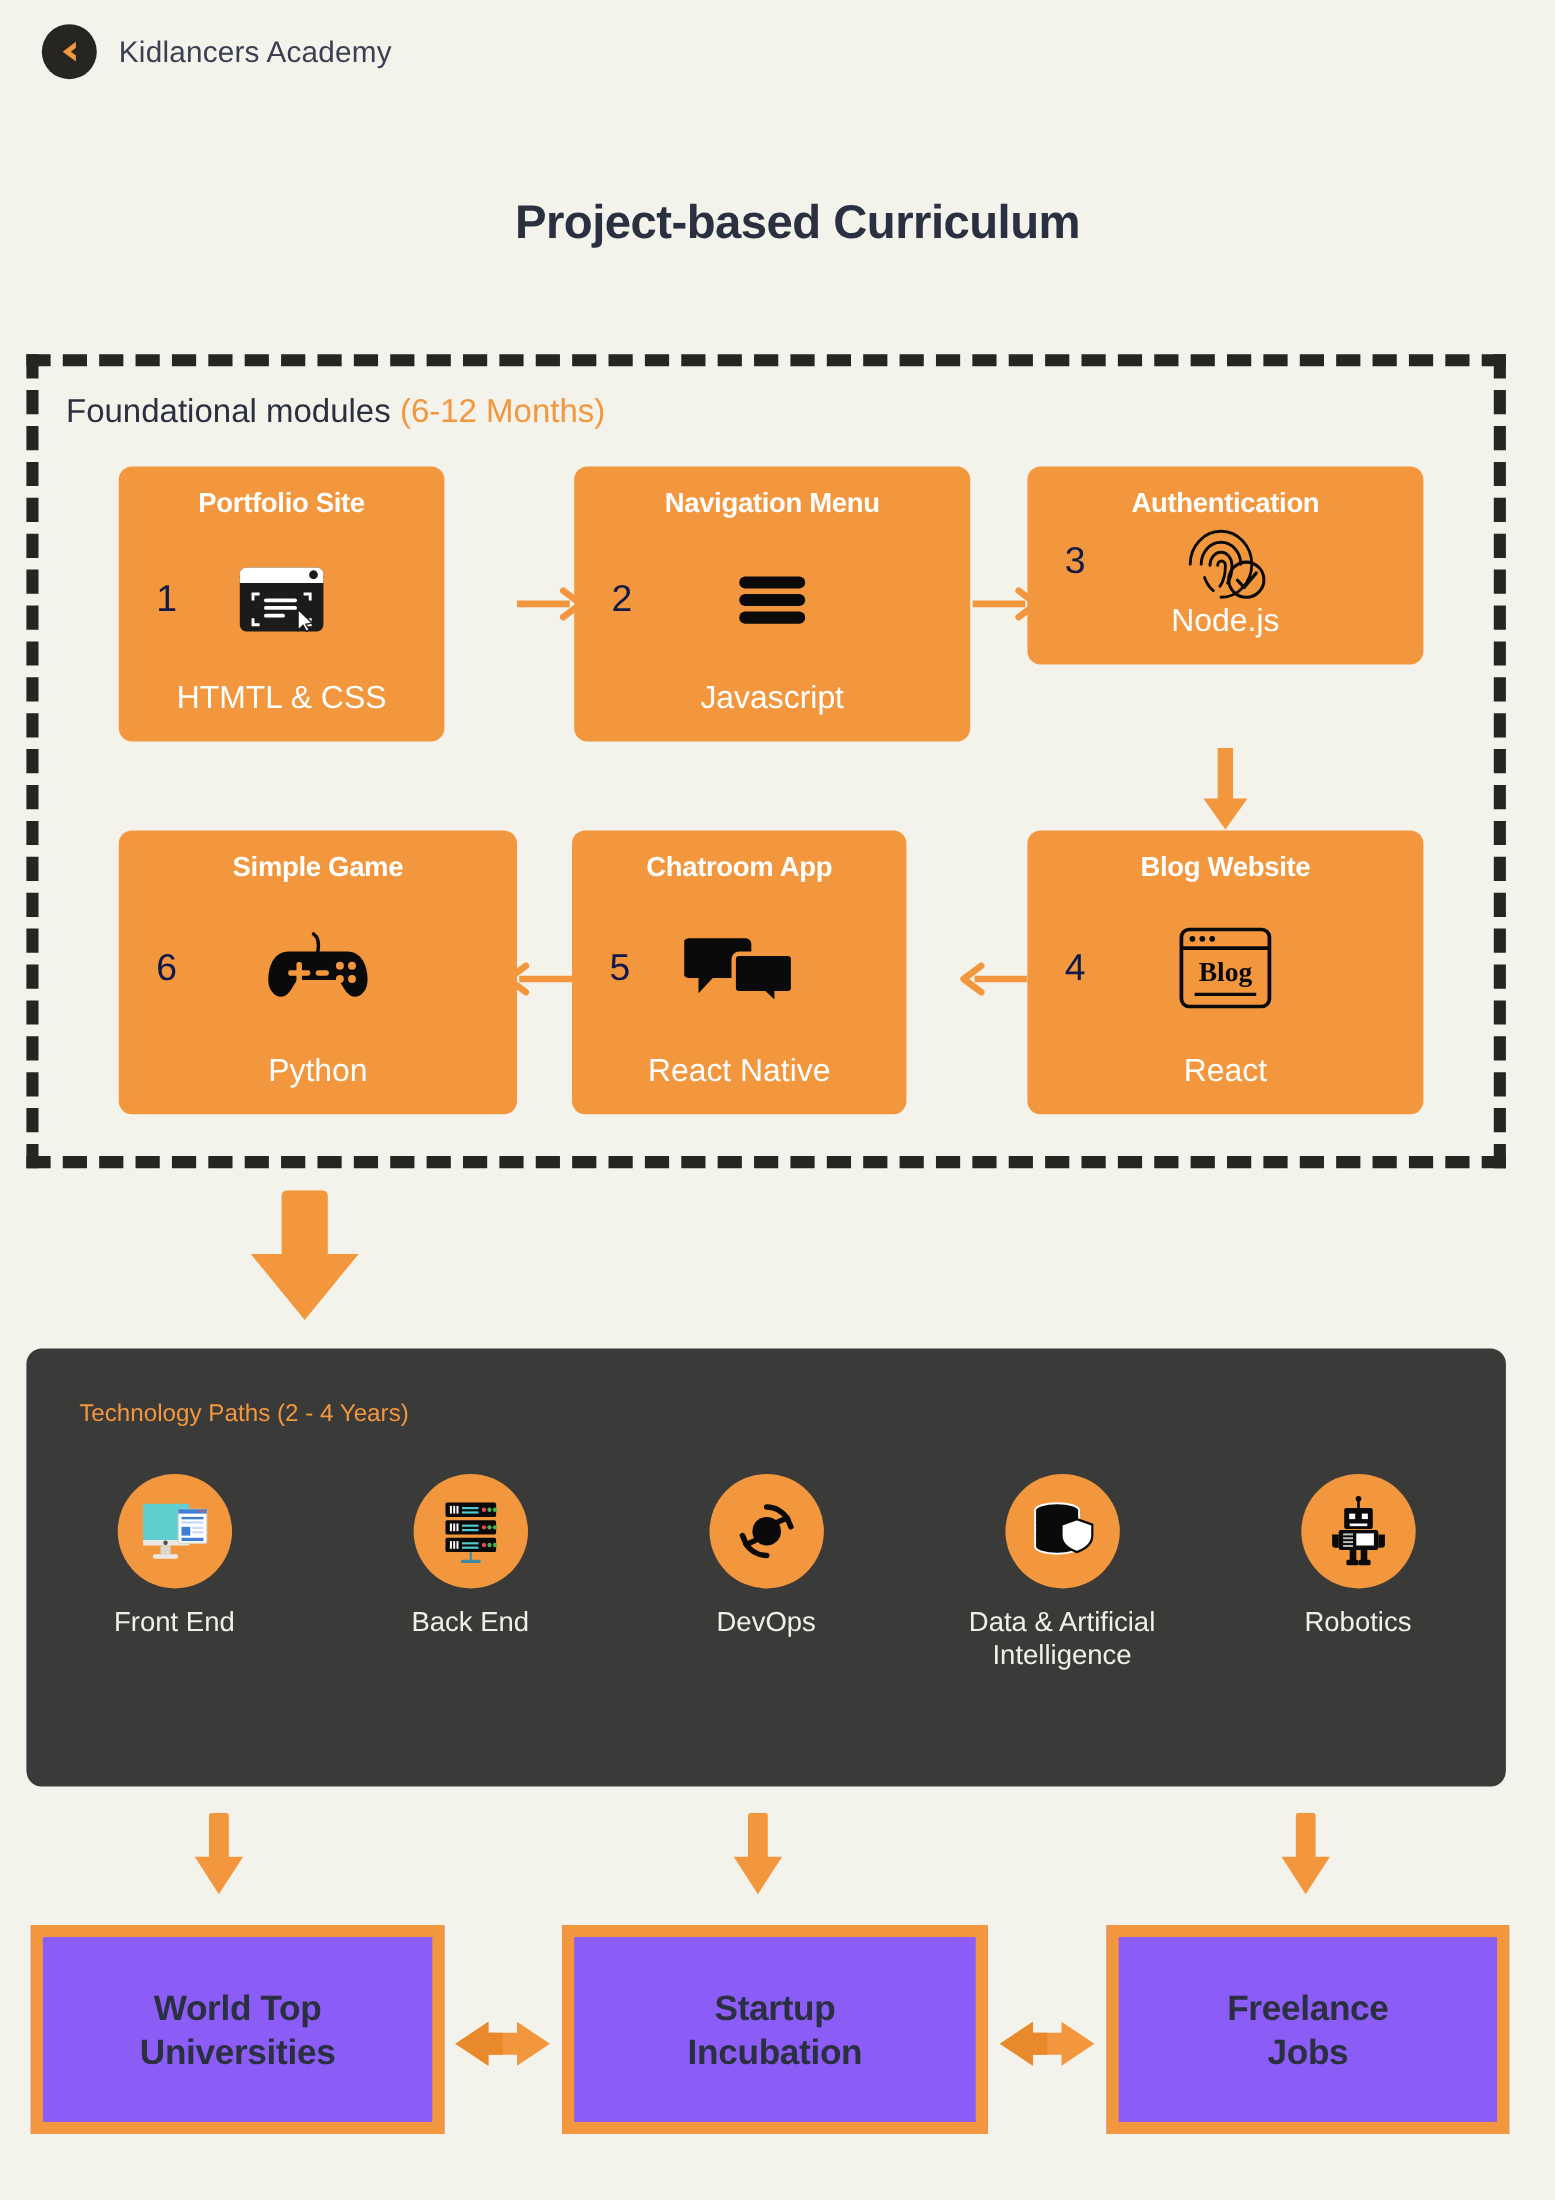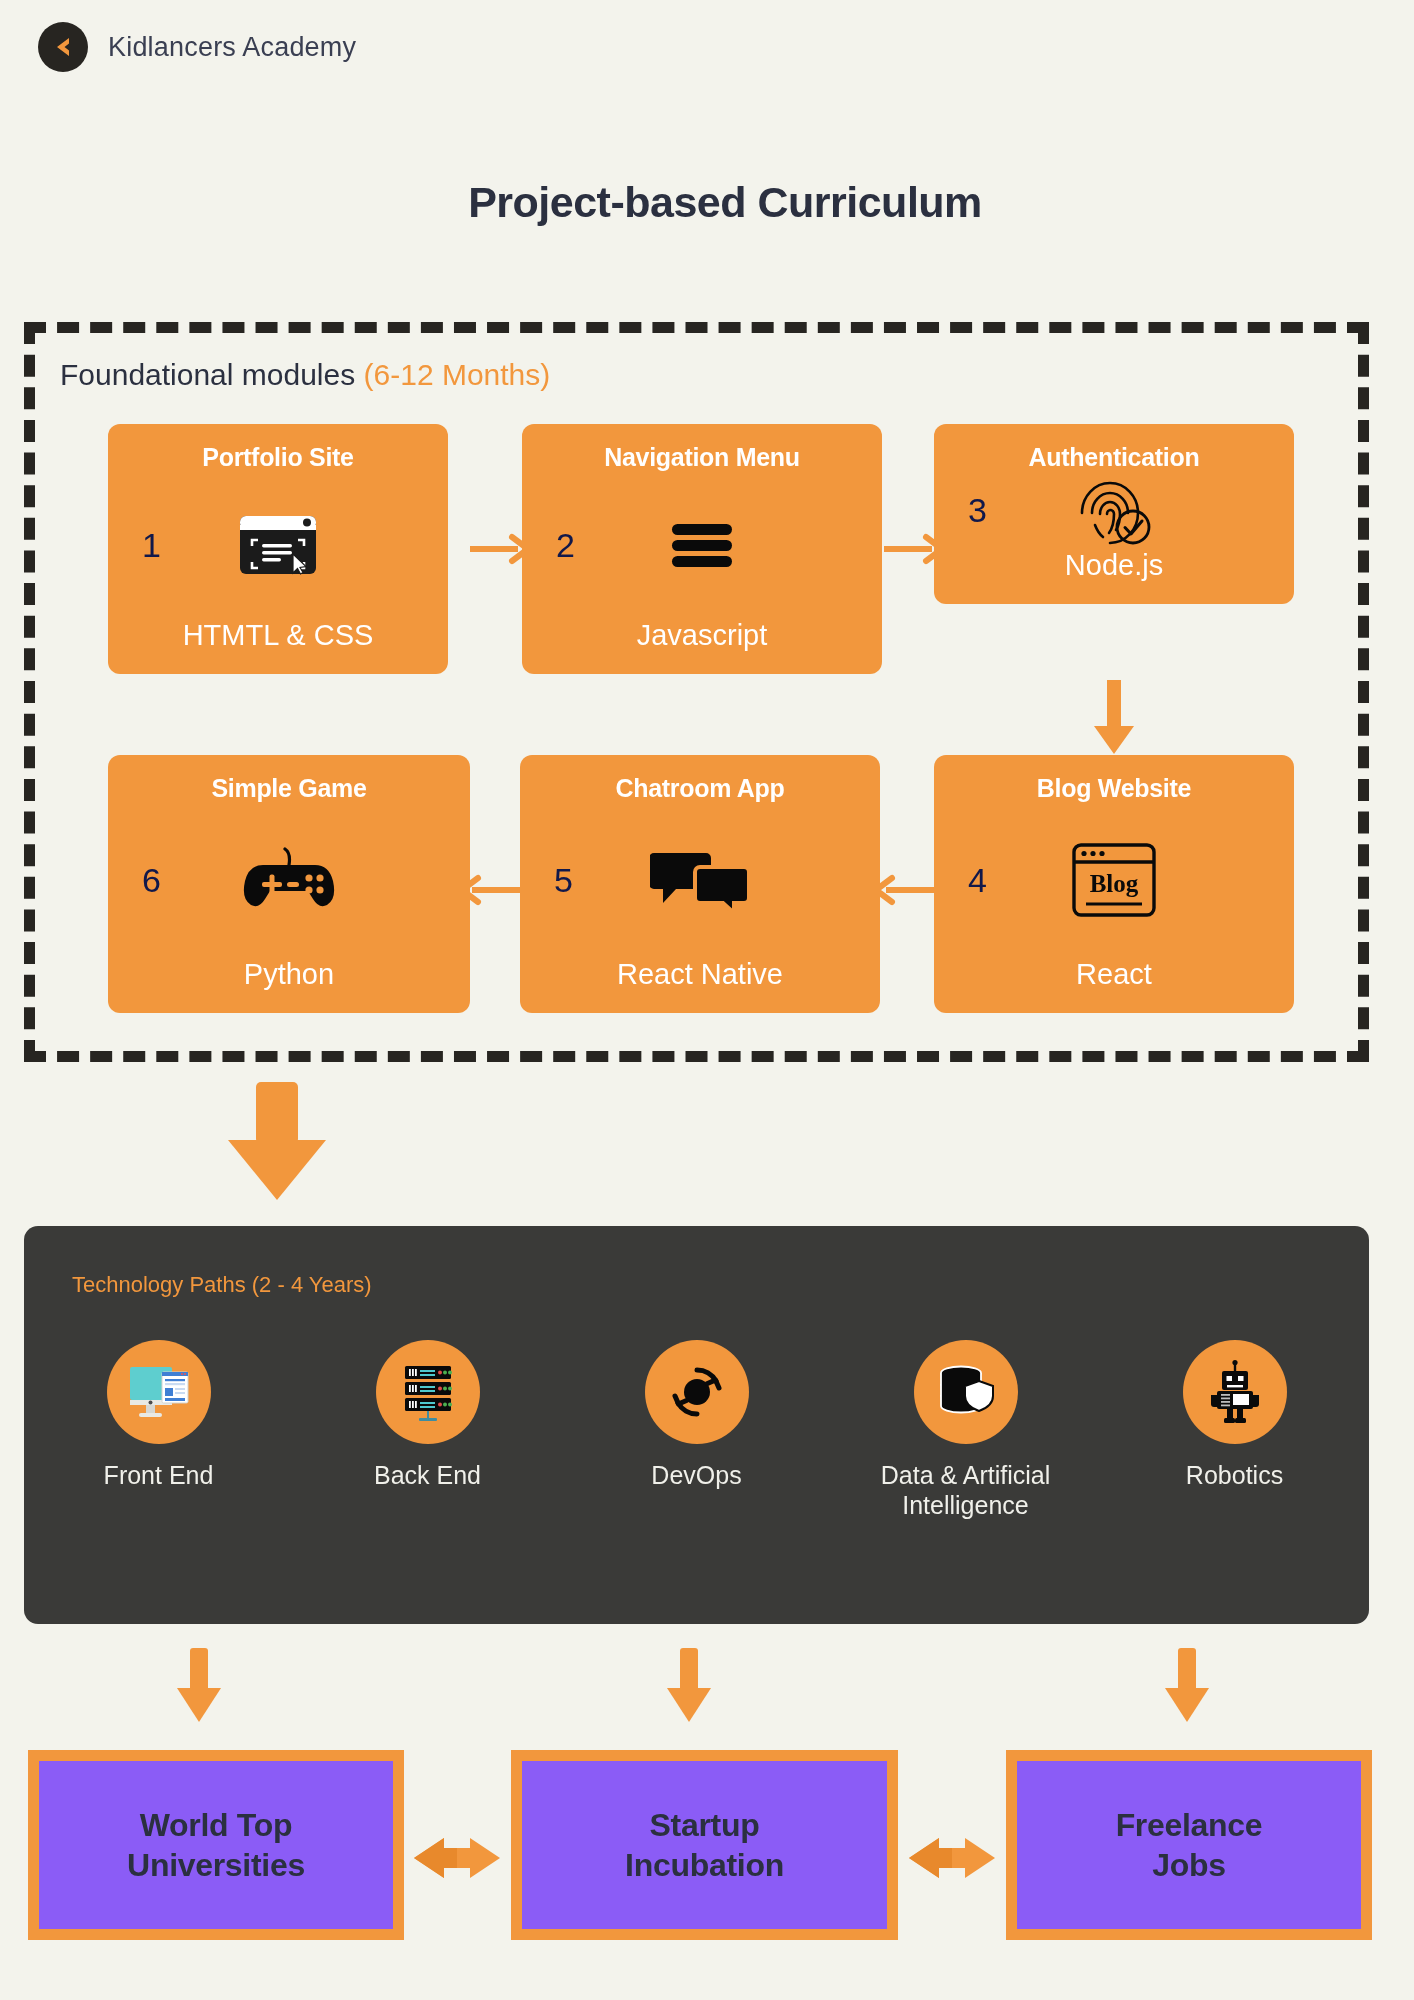--- a/index.html
+++ b/index.html
@@ -80,21 +80,21 @@
 </div>
 
 <div class="page-title">Project-based Curriculum</div>
 
 <div class="dashed-box"></div>
 <div class="dashed-label">
   <span>Foundational modules</span>
   <span class="years">(6-12 Months)</span>
 </div>
 
-<div class="card" style="left:108px;top:424px;width:340px;height:250px;">
+<div class="card" style="left:108px;top:424px;width:296px;height:250px;">
   <div class="card-title">Portfolio Site</div>
   <div class="card-mid">
     <div class="card-num">1</div>
     <div class="icon-wrap">
       <svg width="80" height="62" viewBox="0 0 80 62">
         <rect x="2" y="2" width="76" height="58" rx="6" fill="#1b1b1b"></rect>
         <rect x="2" y="2" width="76" height="13" rx="6" fill="#ffffff"></rect>
         <rect x="2" y="11" width="76" height="5" fill="#ffffff"></rect>
         <circle cx="69" cy="8.5" r="4" fill="#1b1b1b"></circle>
         <path d="M20 26 h-6 v6" stroke="#fff" stroke-width="2.6" fill="none"></path>
@@ -187,21 +187,21 @@
   <div class="card-tech">React</div>
 </div>
 
 <div class="arrow-h" style="left:872px;top:872px;">
   <svg width="62" height="36" viewBox="0 0 62 36">
     <line x1="62" y1="18" x2="14" y2="18" stroke="#f2973d" stroke-width="6"></line>
     <path d="M20 6 L4 18 L20 30" fill="none" stroke="#f2973d" stroke-width="6" stroke-linecap="round" stroke-linejoin="round"></path>
   </svg>
 </div>
 
-<div class="card" style="left:520px;top:755px;width:360px;height:258px;">
+<div class="card" style="left:520px;top:755px;width:304px;height:258px;">
   <div class="card-title">Chatroom App</div>
   <div class="card-mid">
     <div class="card-num">5</div>
     <div class="icon-wrap">
       <svg width="100" height="66" viewBox="0 0 100 66">
         <path d="M4 6 h52 a5 5 0 0 1 5 5 v26 a5 5 0 0 1 -5 5 h-30 l-13 14 v-14 h-9 a5 5 0 0 1 -5 -5 v-26 a5 5 0 0 1 5 -5 z" fill="#0a0a0a"></path>
         <path d="M50 20 h44 a5 5 0 0 1 5 5 v26 a5 5 0 0 1 -5 5 h-10 v10 l-11 -10 h-23 a5 5 0 0 1 -5 -5 v-26 a5 5 0 0 1 5 -5 z" fill="#0a0a0a" stroke="#f2973d" stroke-width="4"></path>
       </svg>
     </div>
   </div>

